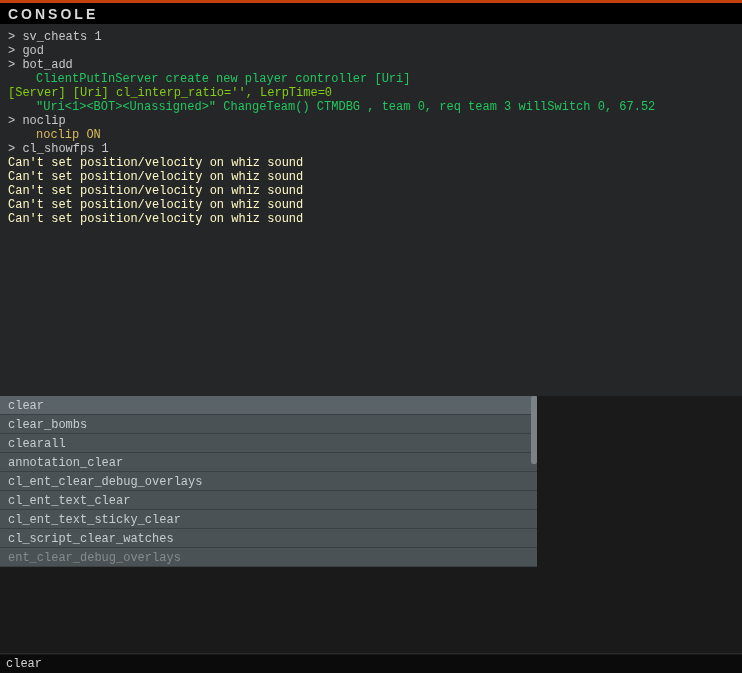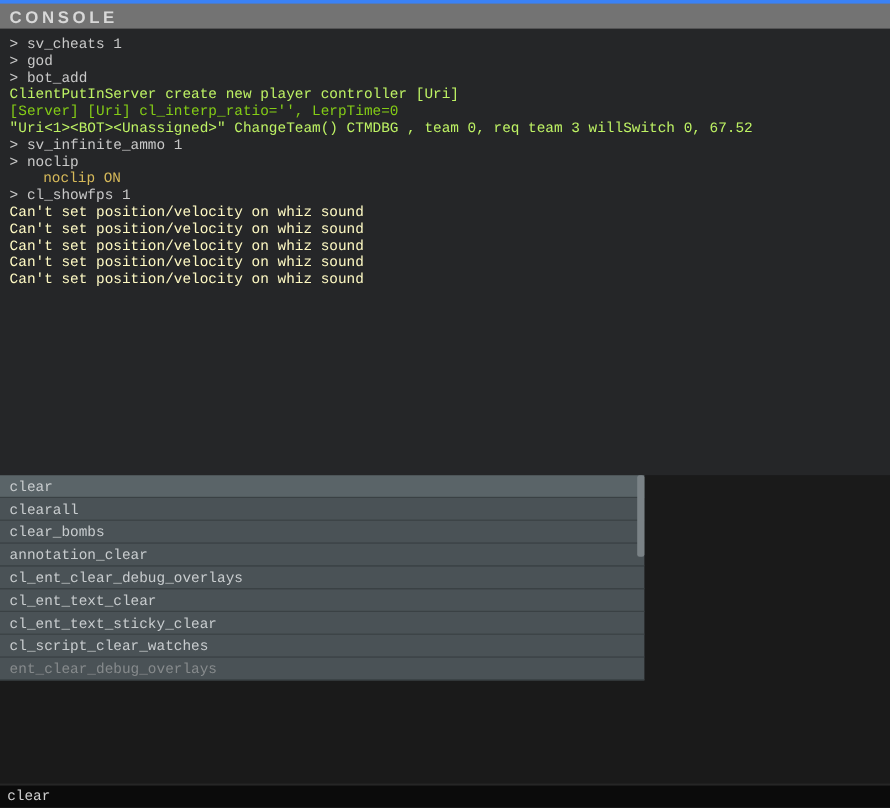--- a/index.html
+++ b/index.html
@@ -9,44 +9,45 @@
     }
     body {
       width: 742px;
       height: 673px;
       background: #1a1a1a;
       font-family: "Consolas", "Courier New", monospace;
       overflow: hidden;
       position: relative;
     }
     .title-bar {
-      background: #737373;
+      background: #000000;
       color: #d8d8d8;
       padding: 3px 8px 2px 8px;
       font-size: 14px;
       font-weight: bold;
       letter-spacing: 3px;
       font-family: "Arial", sans-serif;
-      border-top: 3px solid #3b82f6;
+      border-top: 3px solid #c2410c;
     }
     .console-body {
       background: #252628;
       padding: 6px 8px;
       font-size: 12px;
       line-height: 14px;
       height: 372px;
     }
     .line {
       white-space: pre;
     }
     .prompt-line {
       color: #c8c8c8;
     }
     .info-line {
-      color: #bef264;
+      color: #22c55e;
+      margin-left: 28px;
     }
     .server-line {
       color: #84cc16;
     }
     .noclip-line {
       color: #d6b95a;
       margin-left: 28px;
     }
     .warn-line {
       color: #fef9c3;
@@ -105,36 +106,35 @@
   <span>CONSOLE</span>
 </div>
 
 <div class="console-body">
 <div class="line prompt-line">&gt; sv_cheats 1</div>
     <div class="line prompt-line">&gt; god</div>
     <div class="line prompt-line">&gt; bot_add</div>
     <div class="line info-line">ClientPutInServer create new player controller [Uri]</div>
     <div class="line server-line">[Server] [Uri] cl_interp_ratio='', LerpTime=0</div>
     <div class="line info-line">"Uri&lt;1&gt;&lt;BOT&gt;&lt;Unassigned&gt;" ChangeTeam() CTMDBG , team 0, req team 3 willSwitch 0, 67.52</div>
-    <div class="line prompt-line">&gt; sv_infinite_ammo 1</div>
     <div class="line prompt-line">&gt; noclip</div>
     <div class="line noclip-line">noclip ON</div>
     <div class="line prompt-line">&gt; cl_showfps 1</div>
     <div class="line warn-line">Can't set position/velocity on whiz sound</div>
     <div class="line warn-line">Can't set position/velocity on whiz sound</div>
     <div class="line warn-line">Can't set position/velocity on whiz sound</div>
     <div class="line warn-line">Can't set position/velocity on whiz sound</div>
     <div class="line warn-line">Can't set position/velocity on whiz sound</div>
   </div>
 
 <div class="autocomplete">
   <div class="ac-scrollbar"></div>
 <div class="ac-item highlight">clear</div>
+    <div class="ac-item">clear_bombs</div>
     <div class="ac-item">clearall</div>
-    <div class="ac-item">clear_bombs</div>
     <div class="ac-item">annotation_clear</div>
     <div class="ac-item">cl_ent_clear_debug_overlays</div>
     <div class="ac-item">cl_ent_text_clear</div>
     <div class="ac-item">cl_ent_text_sticky_clear</div>
     <div class="ac-item">cl_script_clear_watches</div>
     <div class="ac-item faded">ent_clear_debug_overlays</div>
   </div>
 
 <div class="input-wrap">
   <input class="input-bar" type="text" value="clear" style="">

